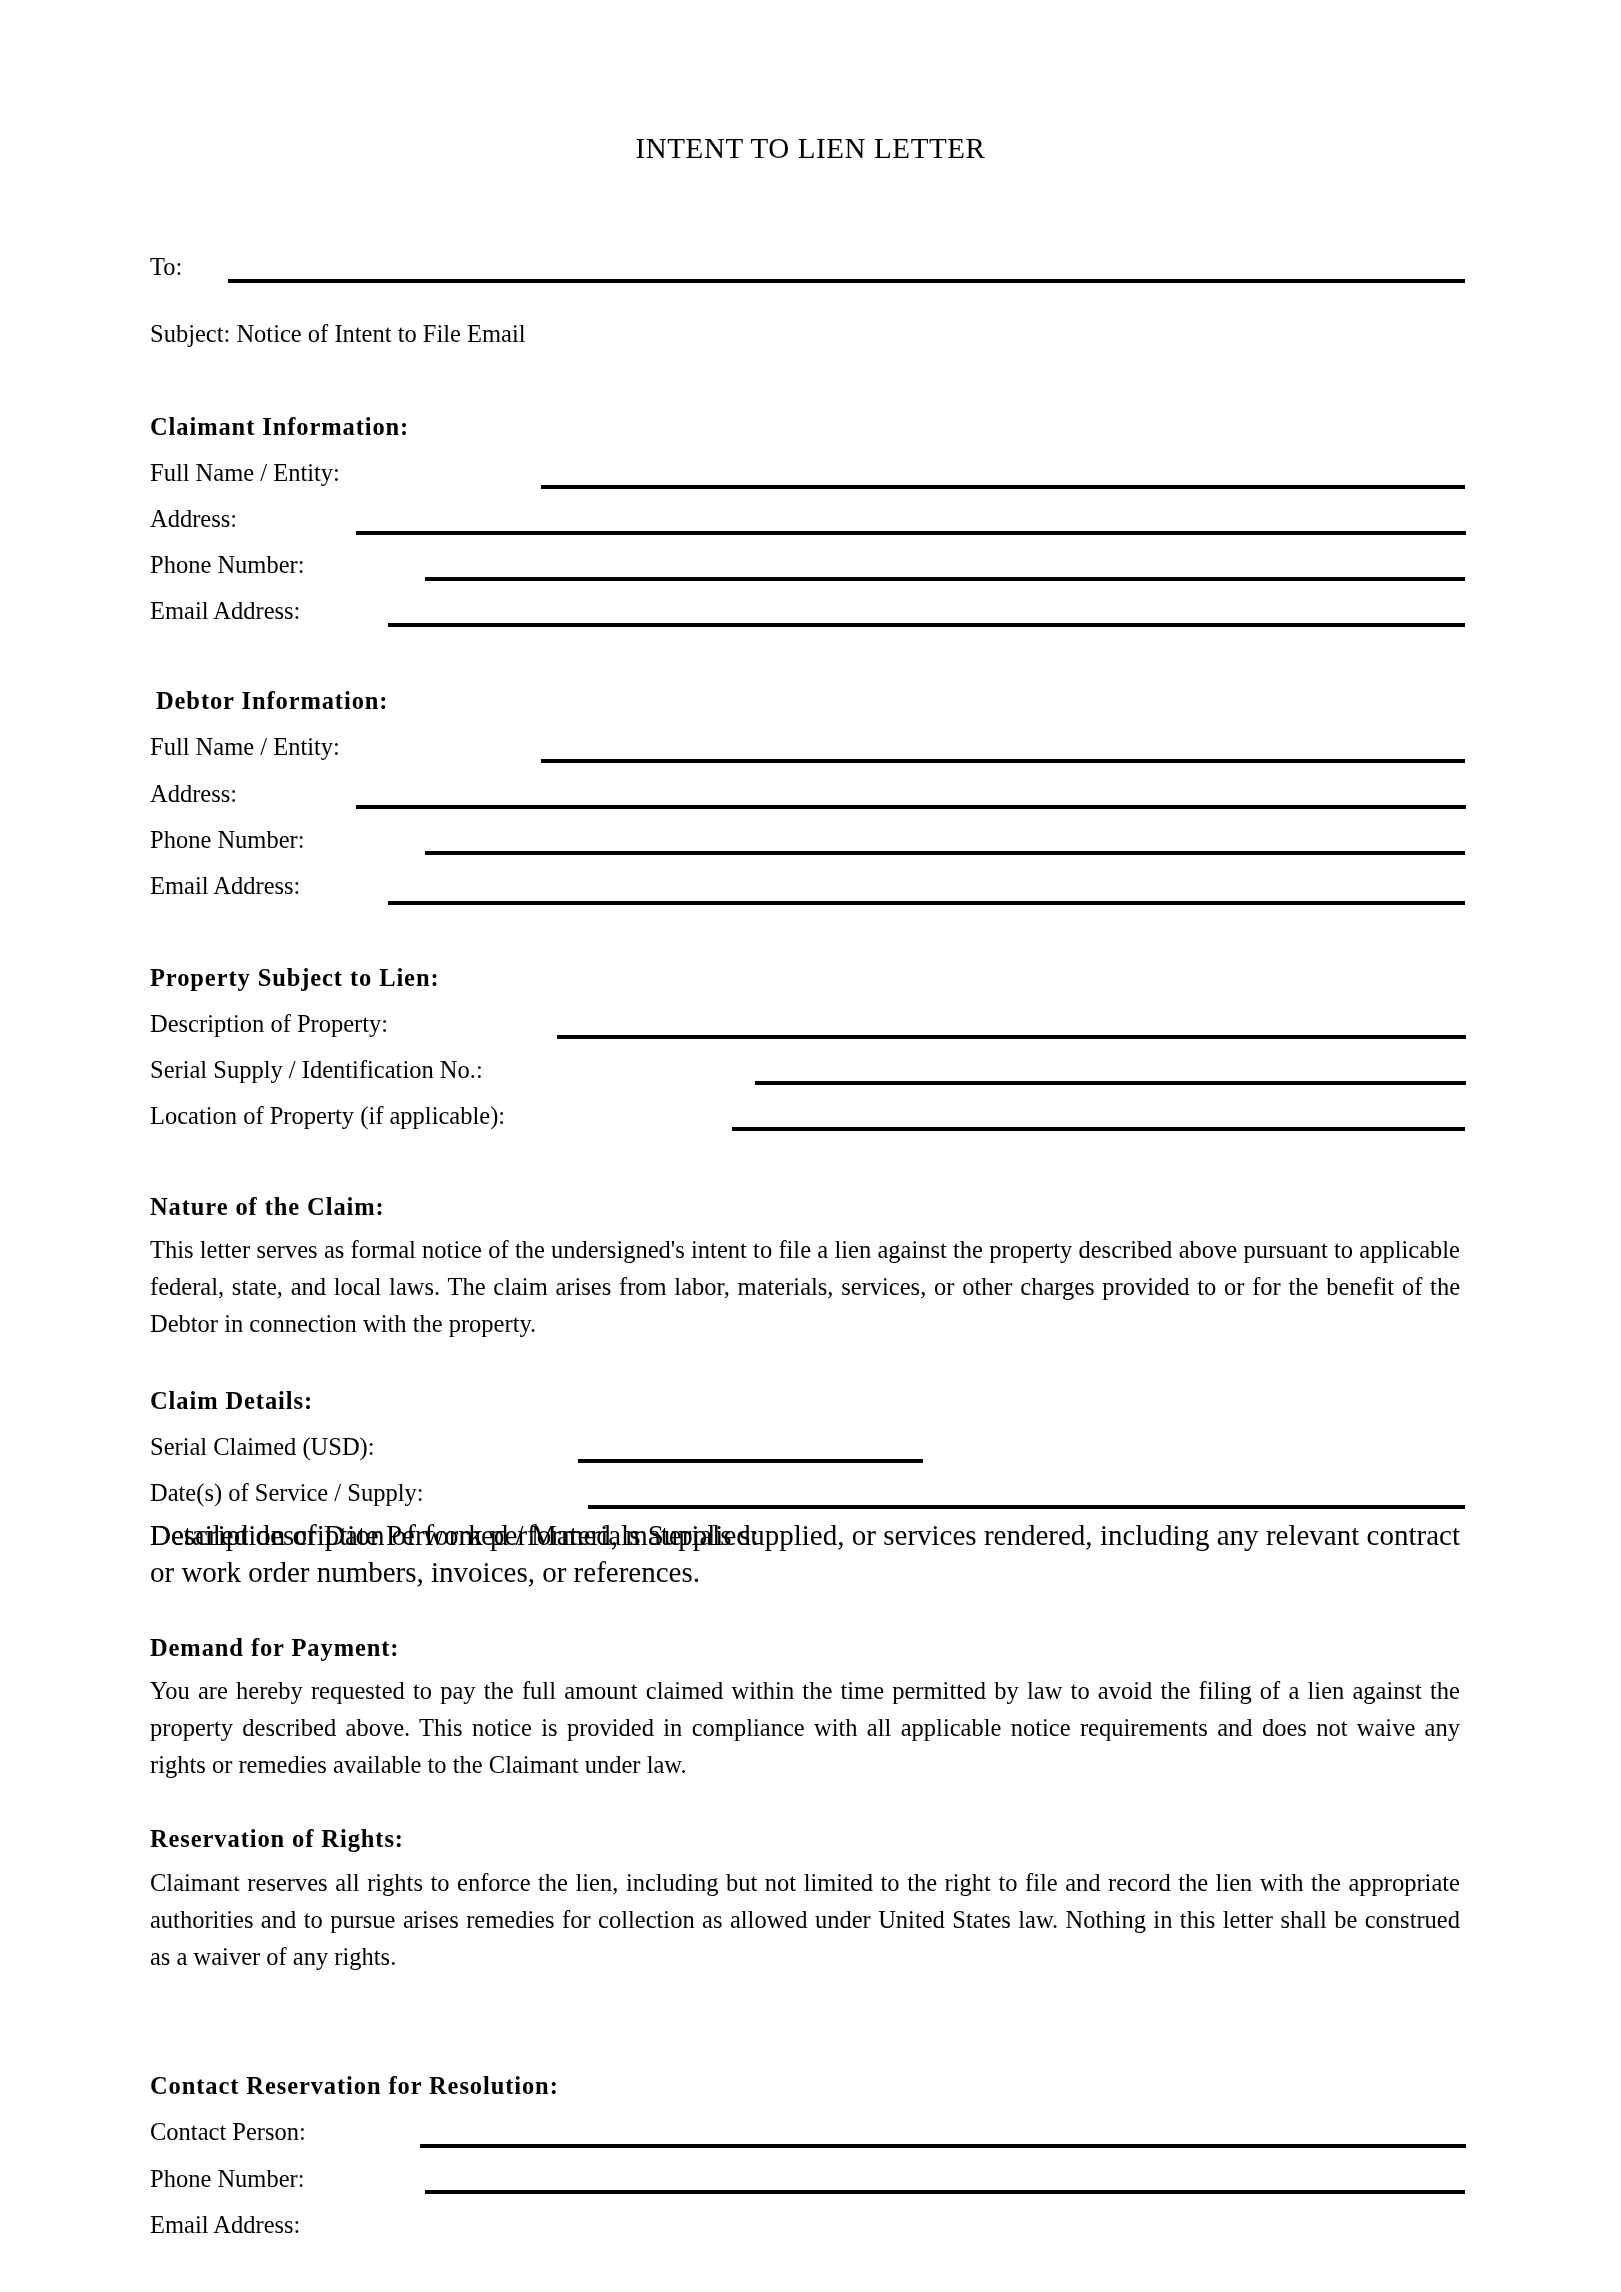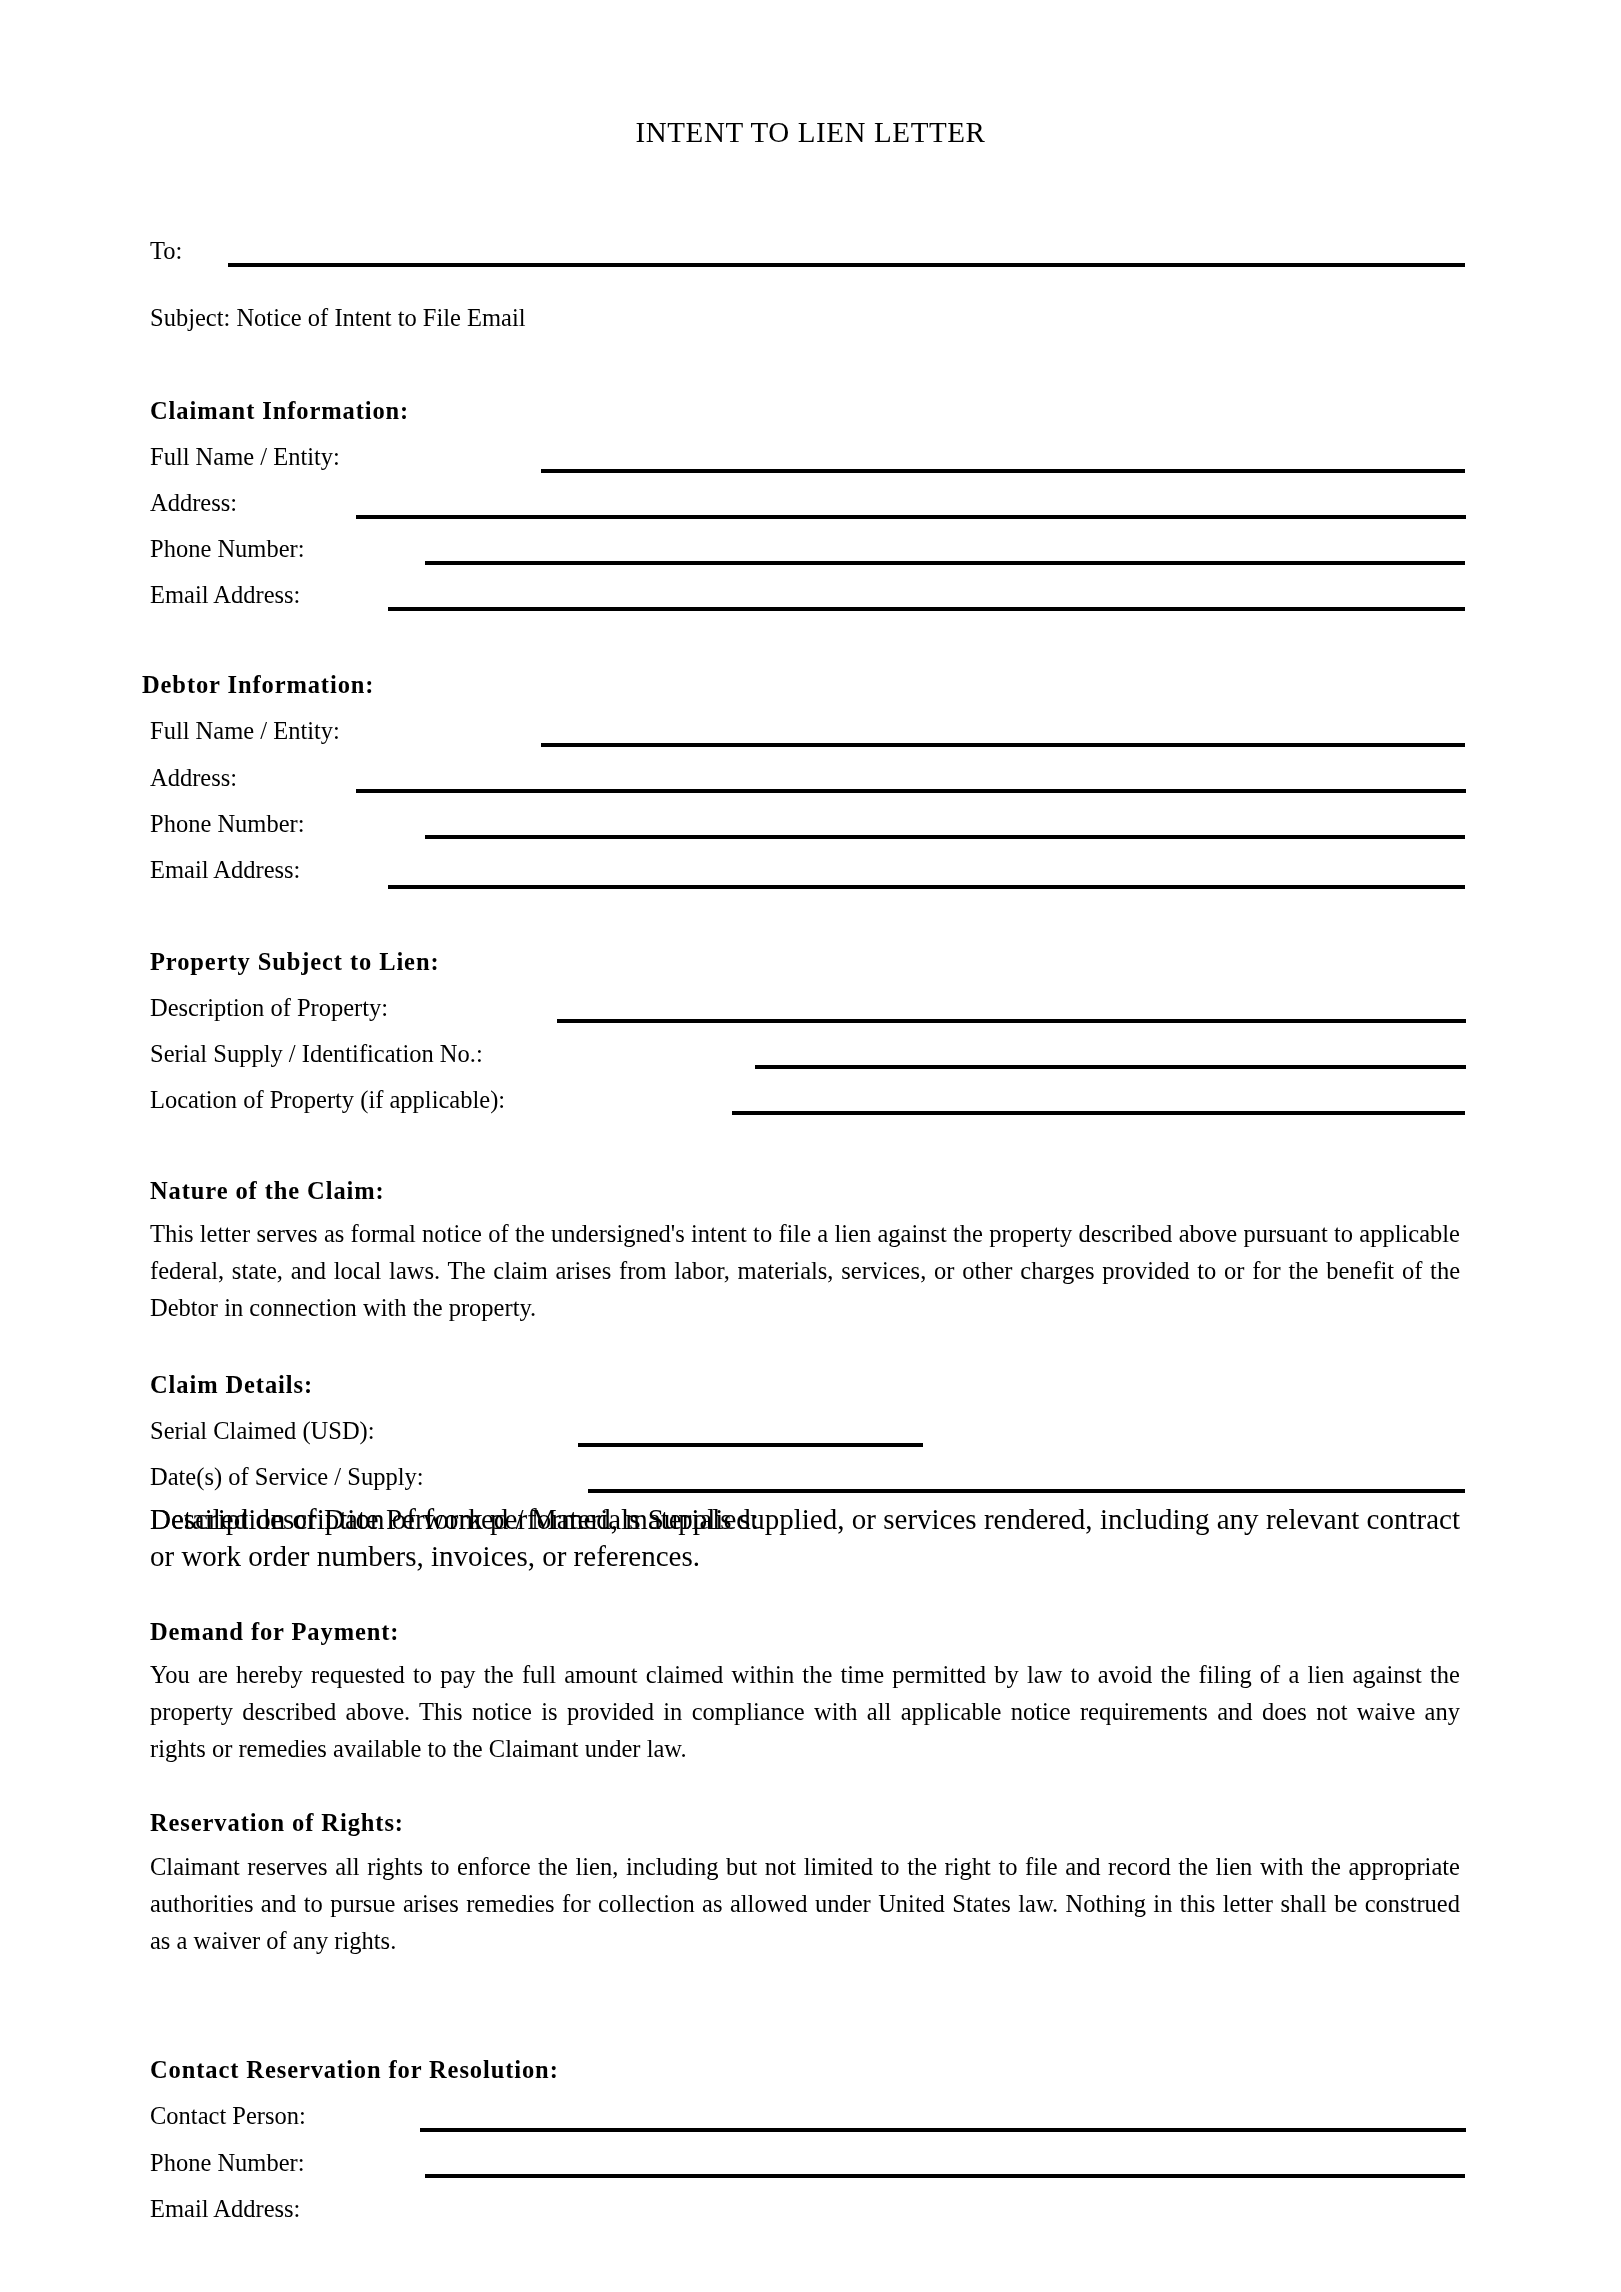--- a/index.html
+++ b/index.html
@@ -5,21 +5,21 @@
   html, body {
     margin: 0;
     padding: 0;
     background: #ffffff;
   }
   .page {
     position: relative;
     width: 1621px;
     height: 2222px;
     background: #ffffff;
-    margin: 0 auto;
+    margin: 16px auto;
     font-family: "Liberation Serif", "DejaVu Serif", serif;
     color: #000000;
     overflow: hidden;
   }
 
   
   .doc-title {
     position: absolute;
     left: 0;
     top: 116px;
@@ -100,21 +100,21 @@
 
   <div class="t" style="left:150px; top:488px;">Address:</div>
   <div class="rule" style="left:356px; top:515px; width:1110px;"></div>
 
   <div class="t" style="left:150px; top:534px;">Phone Number:</div>
   <div class="rule" style="left:425px; top:561px; width:1040px;"></div>
 
   <div class="t" style="left:150px; top:580px;">Email Address:</div>
   <div class="rule" style="left:388px; top:607px; width:1077px;"></div>
 
-  <div class="t head" style="left:142px; top:670px;">Debtor Information:</div>
+  <div class="t head" style="left:156px; top:670px;">Debtor Information:</div>
 
   <div class="t" style="left:150px; top:716px;">Full Name / Entity:</div>
   <div class="rule" style="left:541px; top:743px; width:924px;"></div>
 
   <div class="t" style="left:150px; top:763px;">Address:</div>
   <div class="rule" style="left:356px; top:789px; width:1110px;"></div>
 
   <div class="t" style="left:150px; top:809px;">Phone Number:</div>
   <div class="rule" style="left:425px; top:835px; width:1040px;"></div>
 

